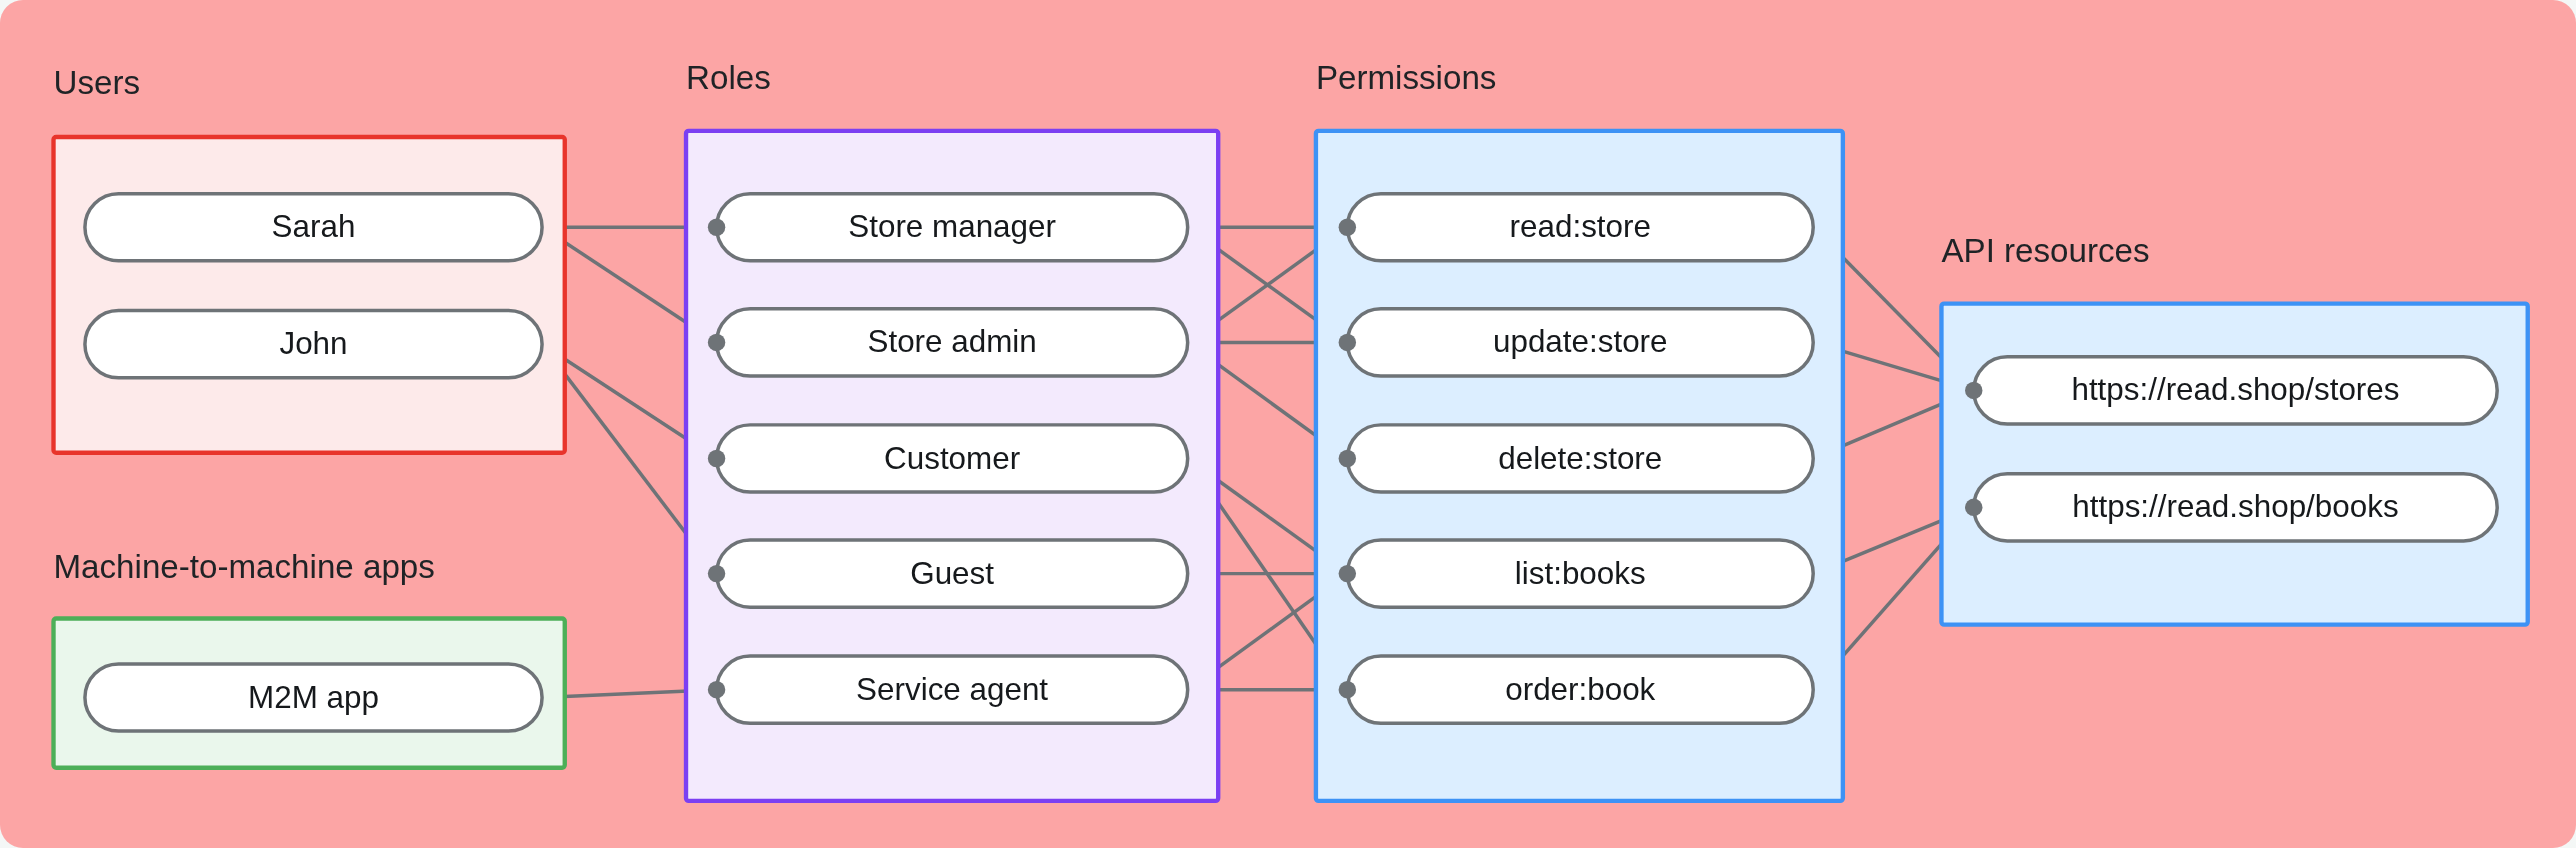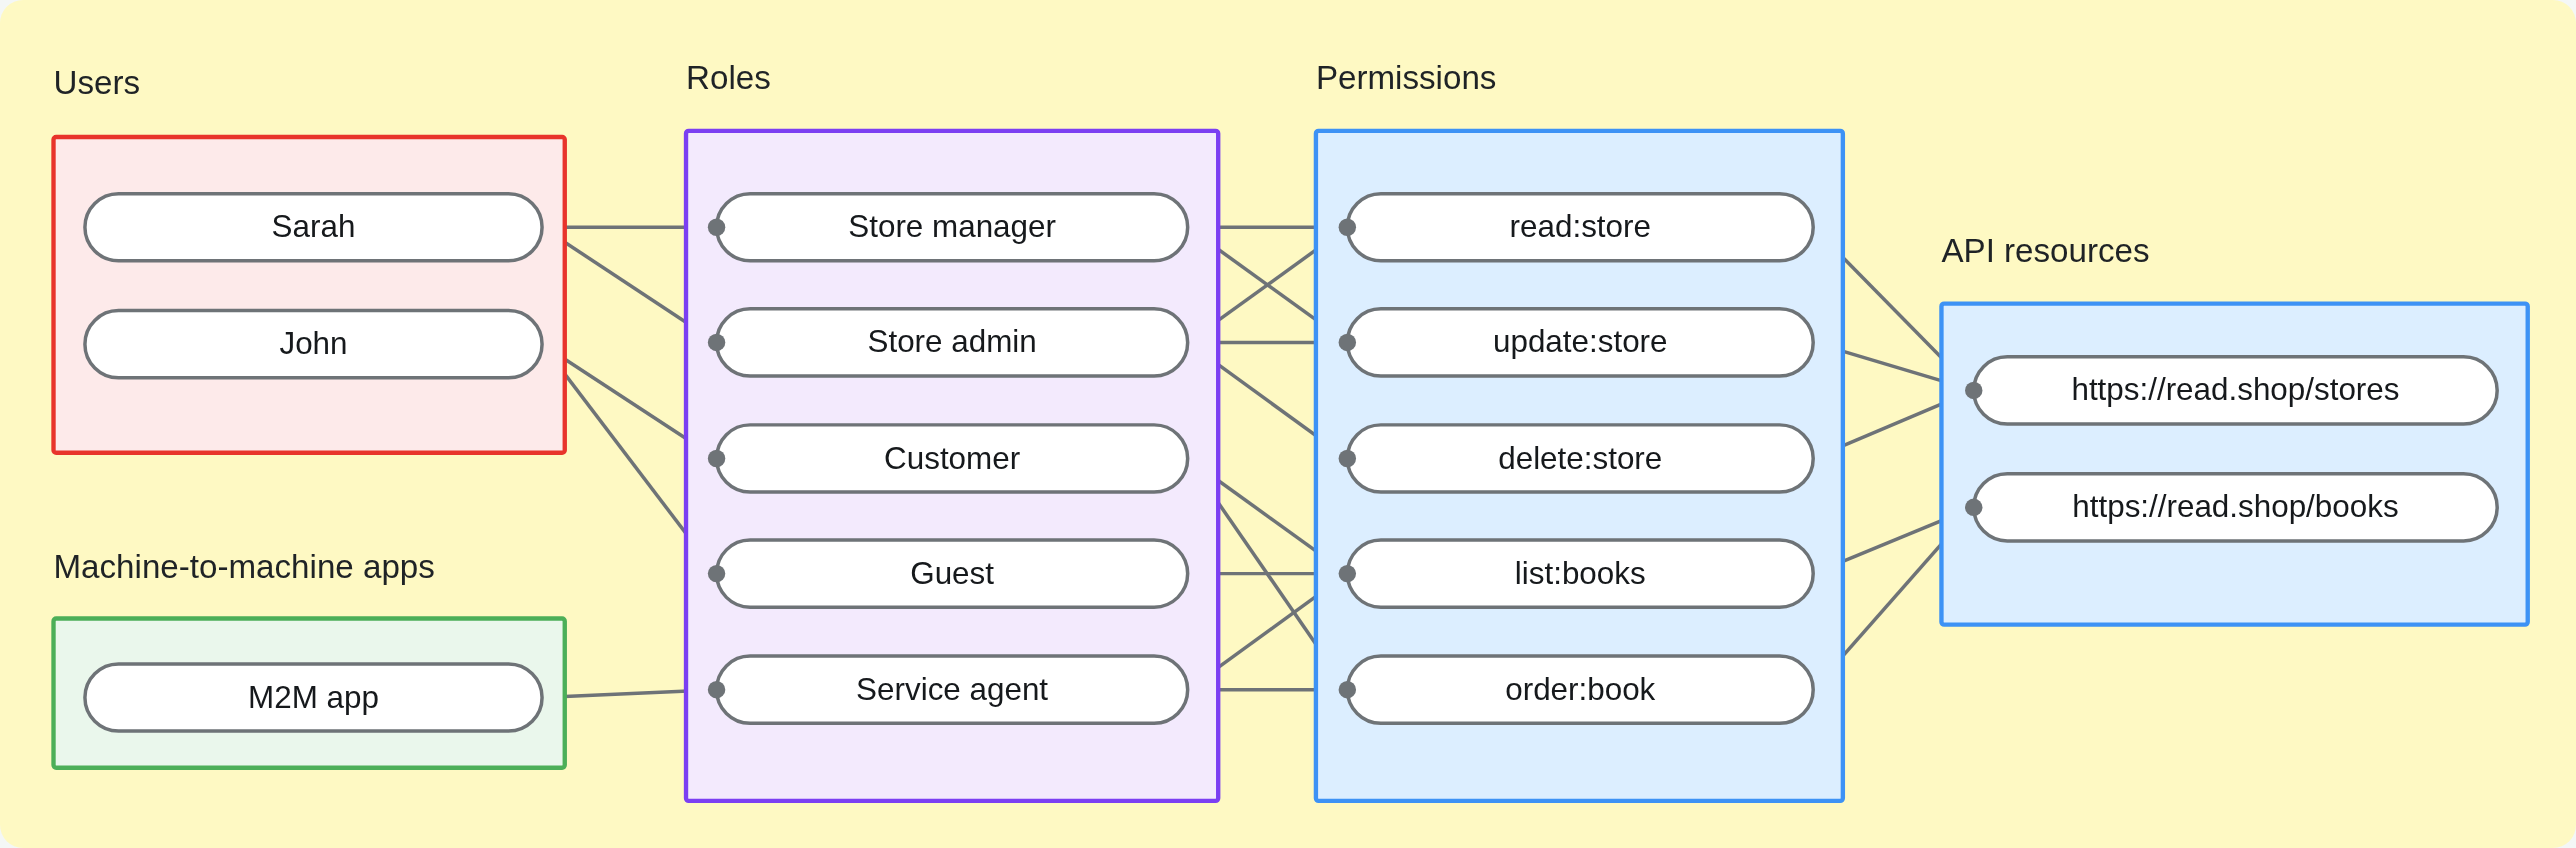--- a/index.html
+++ b/index.html
@@ -52,21 +52,21 @@
     stroke-width: 4;
     fill: none;
   }
   .edge-dot {
     fill: #6e7377;
   }
 </style>
 </head>
 <body>
 
-<div id="stage" style="width: 2576px; height: 848px; background: #fef9c3; border-radius: 23px;">
+<div id="stage" style="width: 2576px; height: 848px; background: #fca5a5; border-radius: 23px;">
   <svg id="diagram" viewBox="0 0 2952 972" xmlns="http://www.w3.org/2000/svg">
     <g id="layer-edges">
         <line x1="621" y1="260.5" x2="821" y2="260.5" class="edge-line" stroke="#6e7377"></line>
         <line x1="621" y1="260.5" x2="821" y2="392.5" class="edge-line" stroke="#6e7377"></line>
         <line x1="621" y1="394.5" x2="821" y2="525.5" class="edge-line" stroke="#6e7377"></line>
         <line x1="621" y1="394.5" x2="821" y2="657.5" class="edge-line" stroke="#6e7377"></line>
         <line x1="621" y1="799.5" x2="821" y2="790.5" class="edge-line" stroke="#6e7377"></line>
         <line x1="1361" y1="260.5" x2="1544" y2="260.5" class="edge-line" stroke="#6e7377"></line>
         <line x1="1361" y1="260.5" x2="1544" y2="392.5" class="edge-line" stroke="#6e7377"></line>
         <line x1="1361" y1="392.5" x2="1544" y2="260.5" class="edge-line" stroke="#6e7377"></line>

